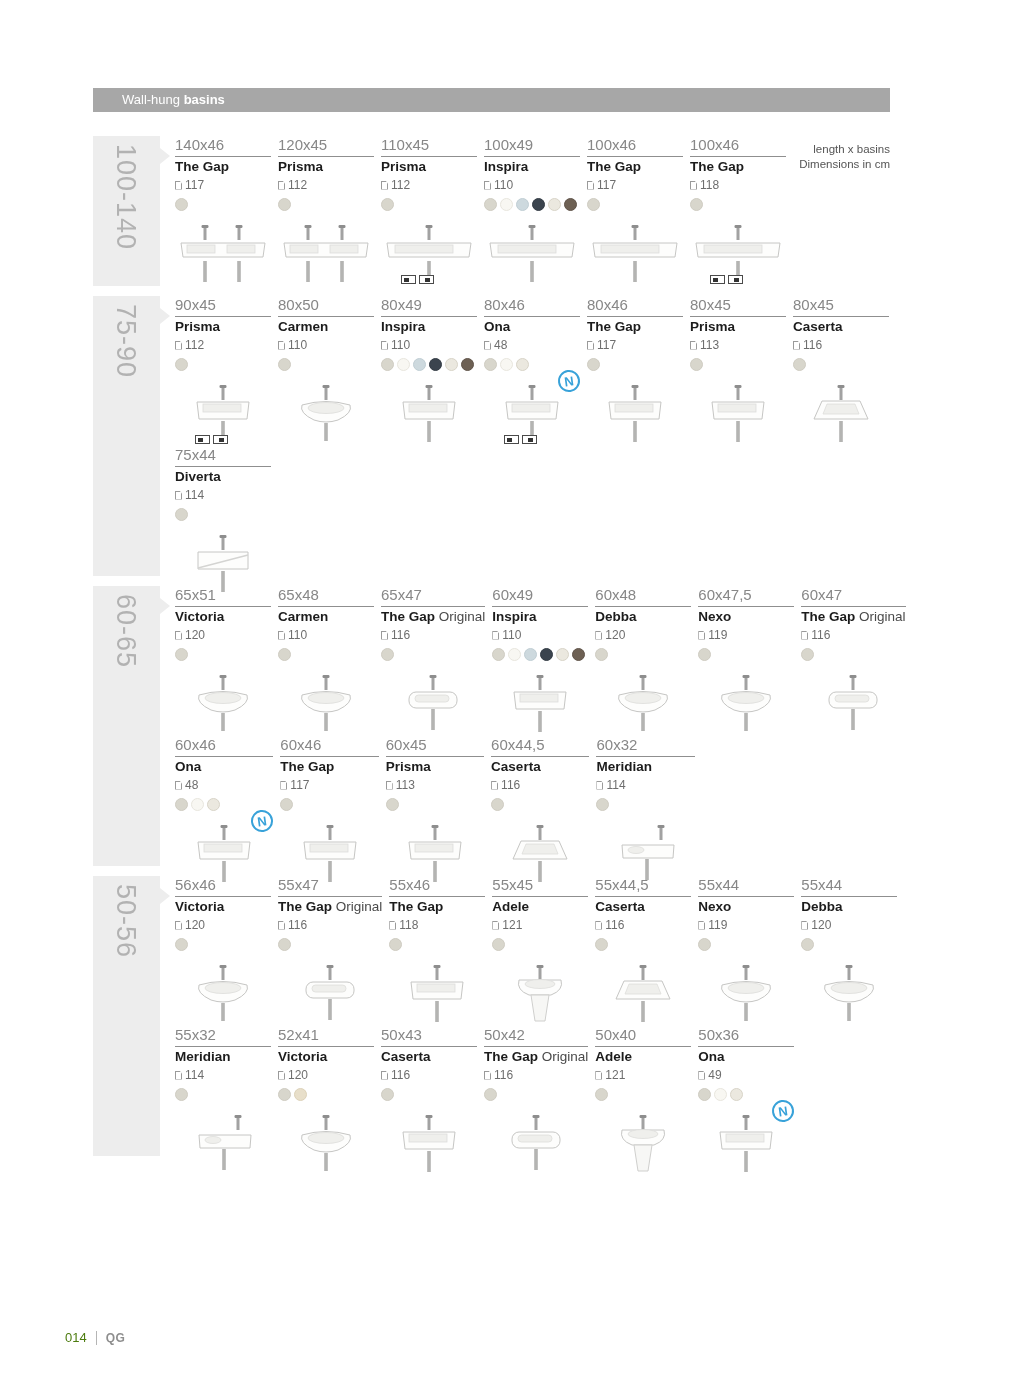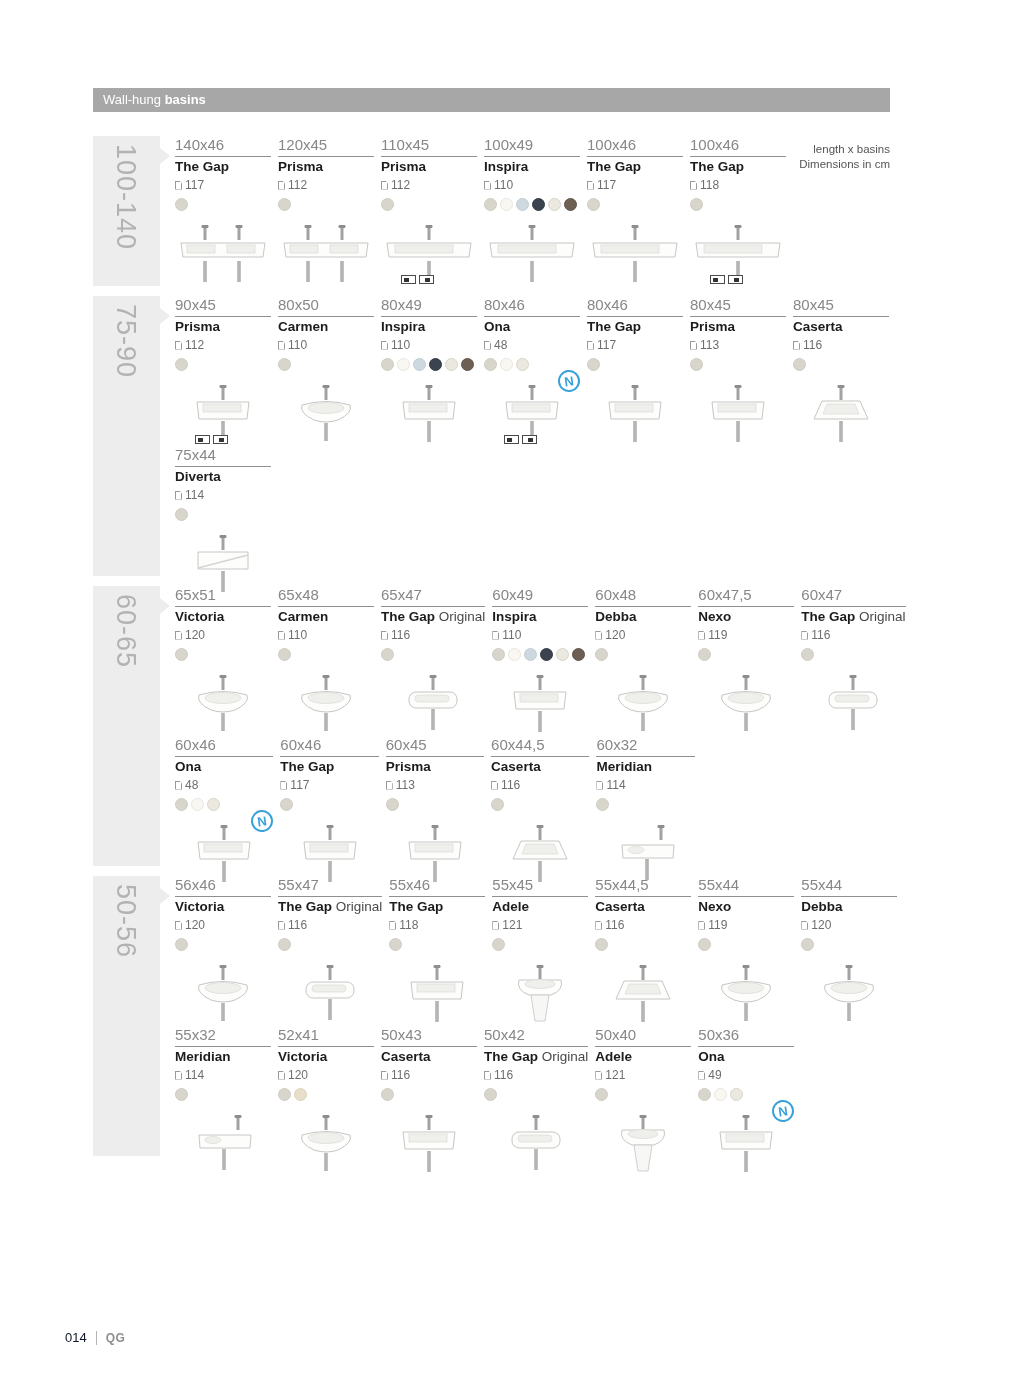--- a/index.html
+++ b/index.html
@@ -5,21 +5,21 @@
   * { margin:0; padding:0; box-sizing:border-box; }
   body { background:#fff; font-family:"Liberation Sans", sans-serif; }
   .page { position:relative; width:1013px; height:1400px; background:#ffffff; overflow:hidden; }
 
   .header { position:relative; margin:88px 123px 0 93px; }
   .title { font-size:37px; font-weight:bold; letter-spacing:-1px; color:#111; }
   .subtitle { font-size:27px; font-weight:normal; color:#222; margin-top:21px; letter-spacing:0; }
   .dim-note { position:absolute; right:0; top:54px; text-align:right; font-size:11.5px; color:#555; line-height:15px; }
 
   .section-band { margin:27px 123px 0 93px; height:24px; background:#a7a7a7; color:#fff;
-                  font-size:13px; line-height:24px; padding-left:10px; }
+                  font-size:13px; line-height:24px; padding-left:29px; }
   .section-band b { font-weight:bold; }
 
   .groups { margin:24px 123px 0 93px; }
   .group { display:flex; margin-bottom:10px; }
   .range-col { position:relative; width:67px; background:#ededed; margin-right:15px; flex-shrink:0; }
   .range-col .notch { position:absolute; left:100%; top:12px; width:0; height:0;
                       border-left:10px solid #ededed; border-top:8px solid transparent; border-bottom:8px solid transparent; }
   .range-label { display:inline-block; writing-mode:vertical-rl; font-size:27px; color:#b2b2b2;
                  margin:8px 0 0 17px; letter-spacing:1px; }
 
@@ -41,21 +41,21 @@
   .img-area svg { display:block; margin:0 auto; }
   .new-badge { position:absolute; right:0px; top:-4px; width:22px; height:22px; border-radius:50%;
                border:2px solid #38a2d9; color:#2e9ace; background:#fff; font-size:13px; font-weight:bold;
                display:flex; align-items:center; justify-content:center; transform:rotate(-8deg); }
   .tap-opts { position:absolute; left:20px; bottom:2px; display:flex; gap:3px; }
   .tap-opt { width:15px; height:9px; border:1px solid #4a4a4a; background:#fff; position:relative; }
   .tap-opt::after { content:""; position:absolute; left:2px; top:1.5px; width:5px; height:4.5px; background:#333; }
   .tap-opt.c::after { left:4.5px; }
 
   .footer { position:absolute; left:65px; top:1330px; display:flex; align-items:center; gap:9px; }
-  .footer .pnum { font-size:13px; color:#0f172a; }
+  .footer .pnum { font-size:13px; color:#4d7c0f; }
   .footer .sep { width:1px; height:14px; background:#b5b5b5; }
   .footer .code { font-size:12px; font-weight:bold; color:#8e8e8e; letter-spacing:0.5px; }
 </style>
 </head>
 <body>
 
 <div class="page">
 
   <div class="header">
     <div class="dim-note">

